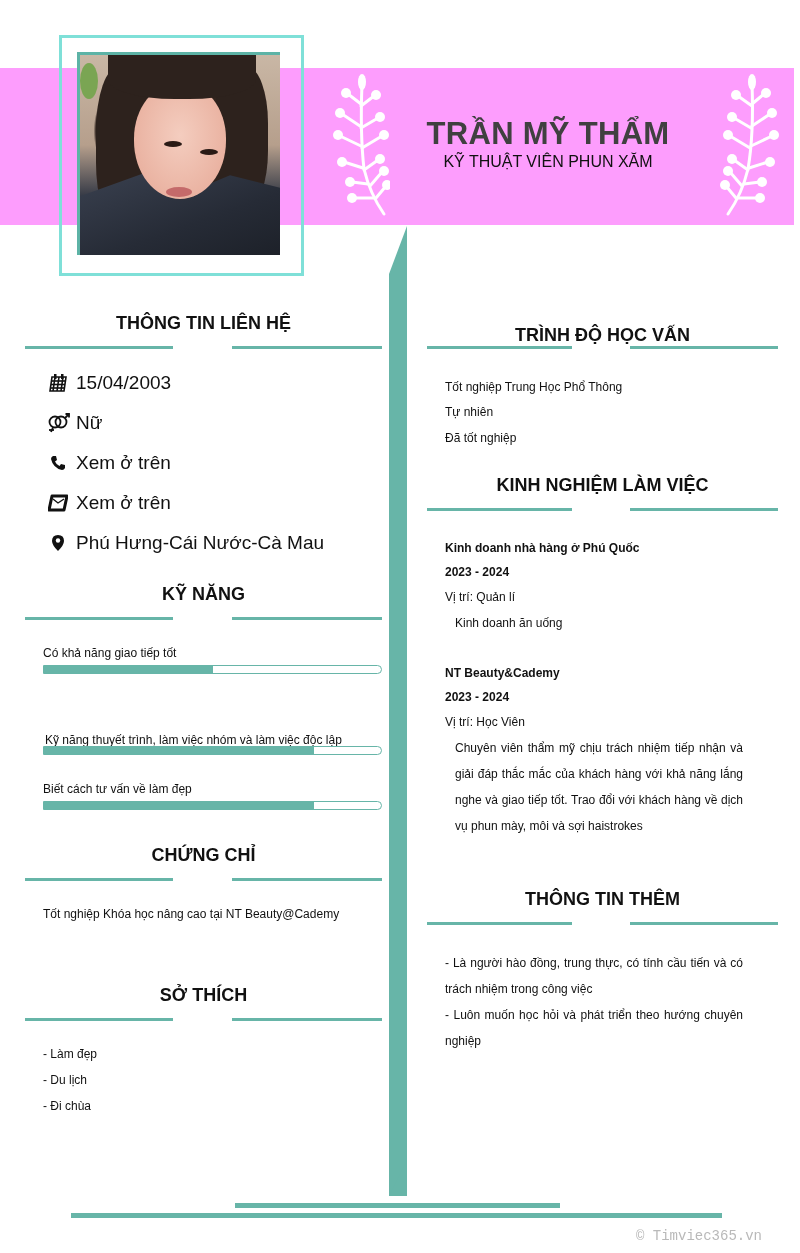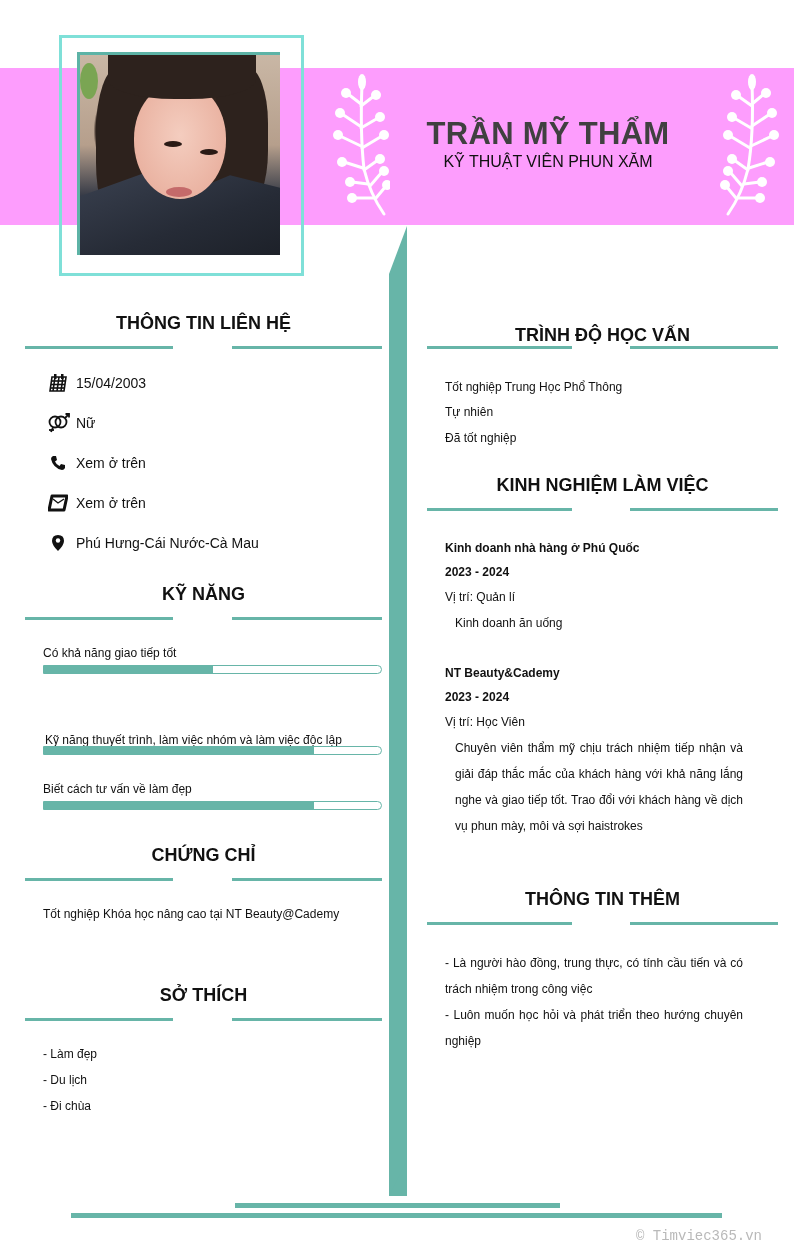--- a/index.html
+++ b/index.html
@@ -35,21 +35,21 @@
   
   .divider { position: absolute; left: 389px; top: 226px; width: 18px; height: 970px; }
 
   
   .section-title { position: absolute; text-align: center; font-size: 18px; font-weight: 700; color: #111; }
   .rule { position: absolute; height: 3px; background: #67b5a8; }
   .text { position: absolute; font-size: 12px; color: #111; line-height: 26px; }
   .bold { font-weight: 700; }
   .justify { text-align: justify; }
 
-  .contact-row { position: absolute; left: 46px; height: 24px; display: flex; align-items: center; font-size: 14px; }
+  .contact-row { position: absolute; left: 46px; height: 24px; display: flex; align-items: center; font-size: 19px; }
   .contact-row .ic { width: 24px; height: 22px; display: flex; align-items: center; justify-content: center; margin-right: 6px; }
 
   .bar { position: absolute; left: 43px; width: 339px; height: 9px; border: 1.5px solid #67b5a8; border-radius: 0 6px 6px 0; }
   .bar-fill { height: 100%; background: #67b5a8; }
 
   .footer-bar1 { position: absolute; left: 235px; top: 1203px; width: 325px; height: 5px; background: #67b5a8; }
   .footer-bar2 { position: absolute; left: 71px; top: 1213px; width: 651px; height: 5px; background: #67b5a8; }
   .watermark { position: absolute; left: 636px; top: 1228px; font-family: "Liberation Mono", "DejaVu Sans Mono", monospace; font-size: 14px; color: #b9b9b9; }
 </style>
 </head>

